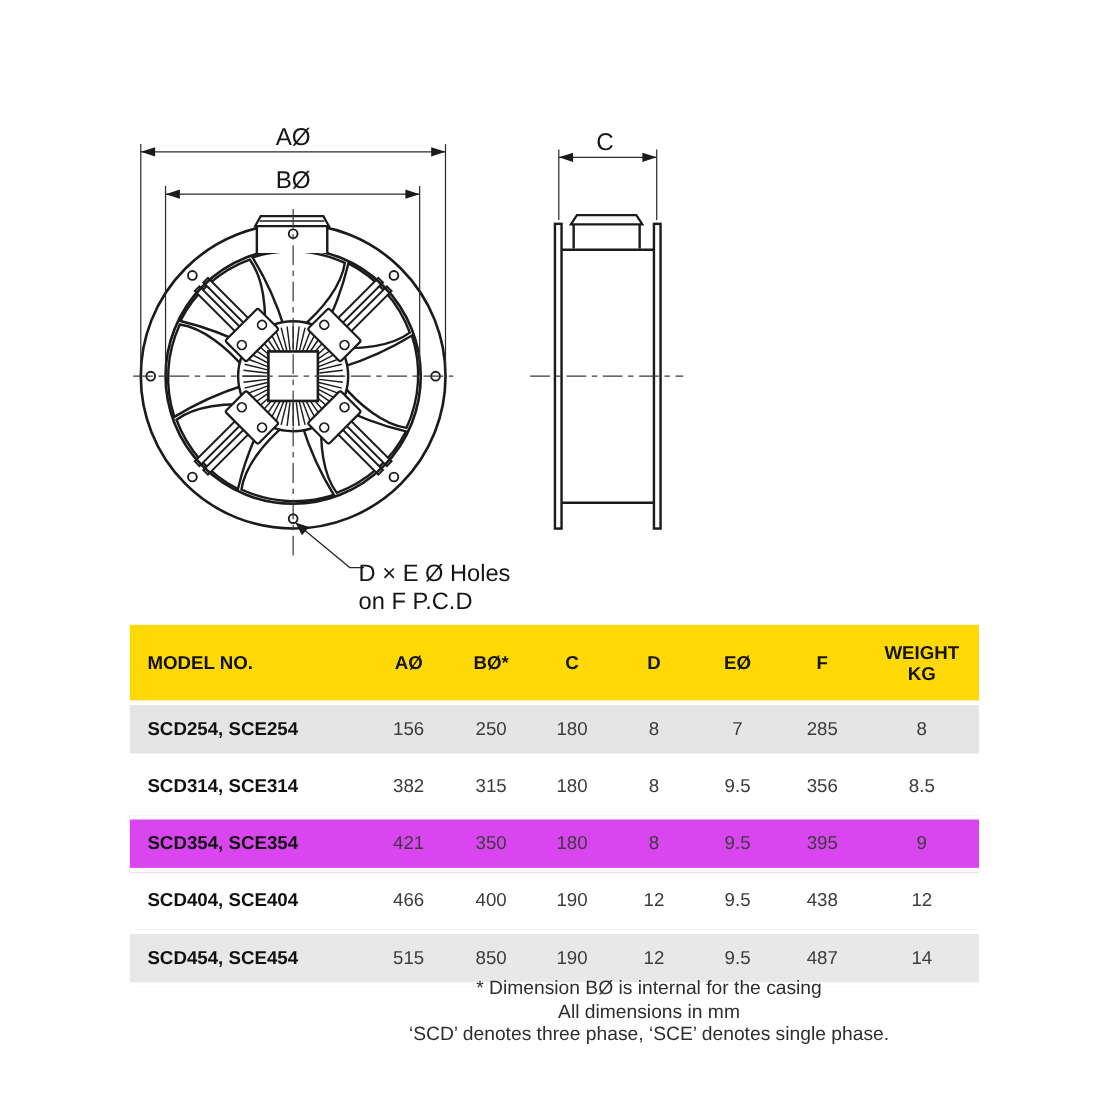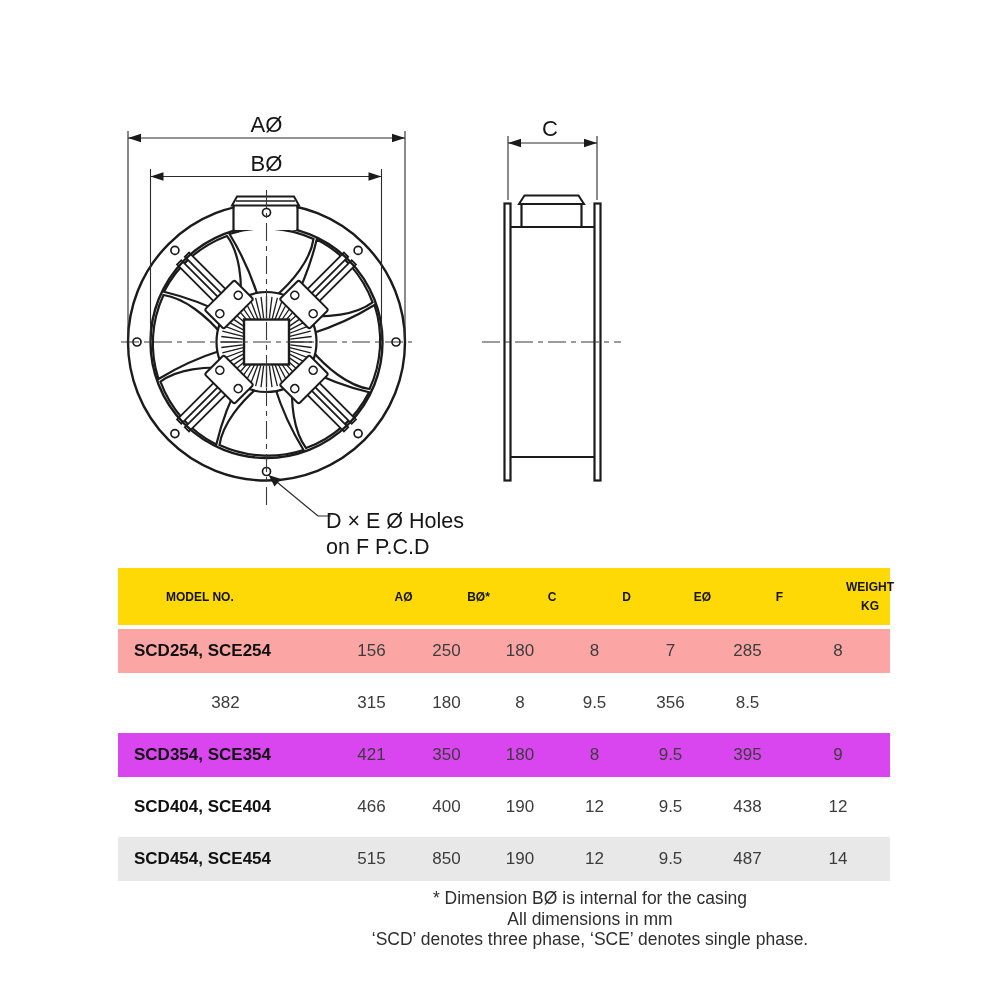--- a/index.html
+++ b/index.html
@@ -7,21 +7,21 @@
   .page{position:absolute;inset:0;background:#fff;}
 
   
   #drawing{position:absolute;left:0;top:0;}
   .dim-label{font-family:"Liberation Sans",sans-serif;font-size:22px;fill:#161616;}
   .note-label{font-family:"Liberation Sans",sans-serif;font-size:21.5px;fill:#161616;}
 
   
   #spec-table{position:absolute;left:118px;top:568px;width:772px;}
   .thead{display:grid;grid-template-columns:215px 77px 73px 74px 75px 77px 77px 104px;
-         height:57px;align-items:center;font-weight:bold;font-size:12px;color:#141414;padding-left:32px;}
+         height:69px;align-items:center;font-weight:bold;font-size:17px;color:#141414;}
   .trow{display:grid;grid-template-columns:215px 77px 73px 74px 75px 77px 77px 104px;
         height:52px;align-items:center;font-size:17px;color:#3c3c3c;box-sizing:border-box;}
   .trow.alt{border-top:4px solid #fff;border-bottom:4px solid #fff;}
   .cell{text-align:center;}
   .cell.model{text-align:left;padding-left:16px;font-weight:bold;color:#101010;}
   .thead .cell.model{padding-left:16px;}
   .weight-head{line-height:19px;text-align:center;}
 
   
   #footnotes{position:absolute;right:110px;top:888px;text-align:center;
@@ -212,32 +212,33 @@
       <div class="cell">C</div>
       <div class="cell">D</div>
       <div class="cell">EØ</div>
       <div class="cell">F</div>
       <div class="cell weight-head">
         <div>WEIGHT</div>
         <div>KG</div>
       </div>
     </div>
 
-    <div class="trow alt" style="background:#fca5a5;">
+    <div class="trow alt" style="background:#e5e5e5;">
       <div class="cell model">SCD254, SCE254</div>
       <div class="cell">156</div>
       <div class="cell">250</div>
       <div class="cell">180</div>
       <div class="cell">8</div>
       <div class="cell">7</div>
       <div class="cell">285</div>
       <div class="cell">8</div>
     </div>
 
     <div class="trow">
+      <div class="cell model">SCD314, SCE314</div>
       <div class="cell">382</div>
       <div class="cell">315</div>
       <div class="cell">180</div>
       <div class="cell">8</div>
       <div class="cell">9.5</div>
       <div class="cell">356</div>
       <div class="cell">8.5</div>
     </div>
 
     <div class="trow alt" style="background:#d946ef;">

